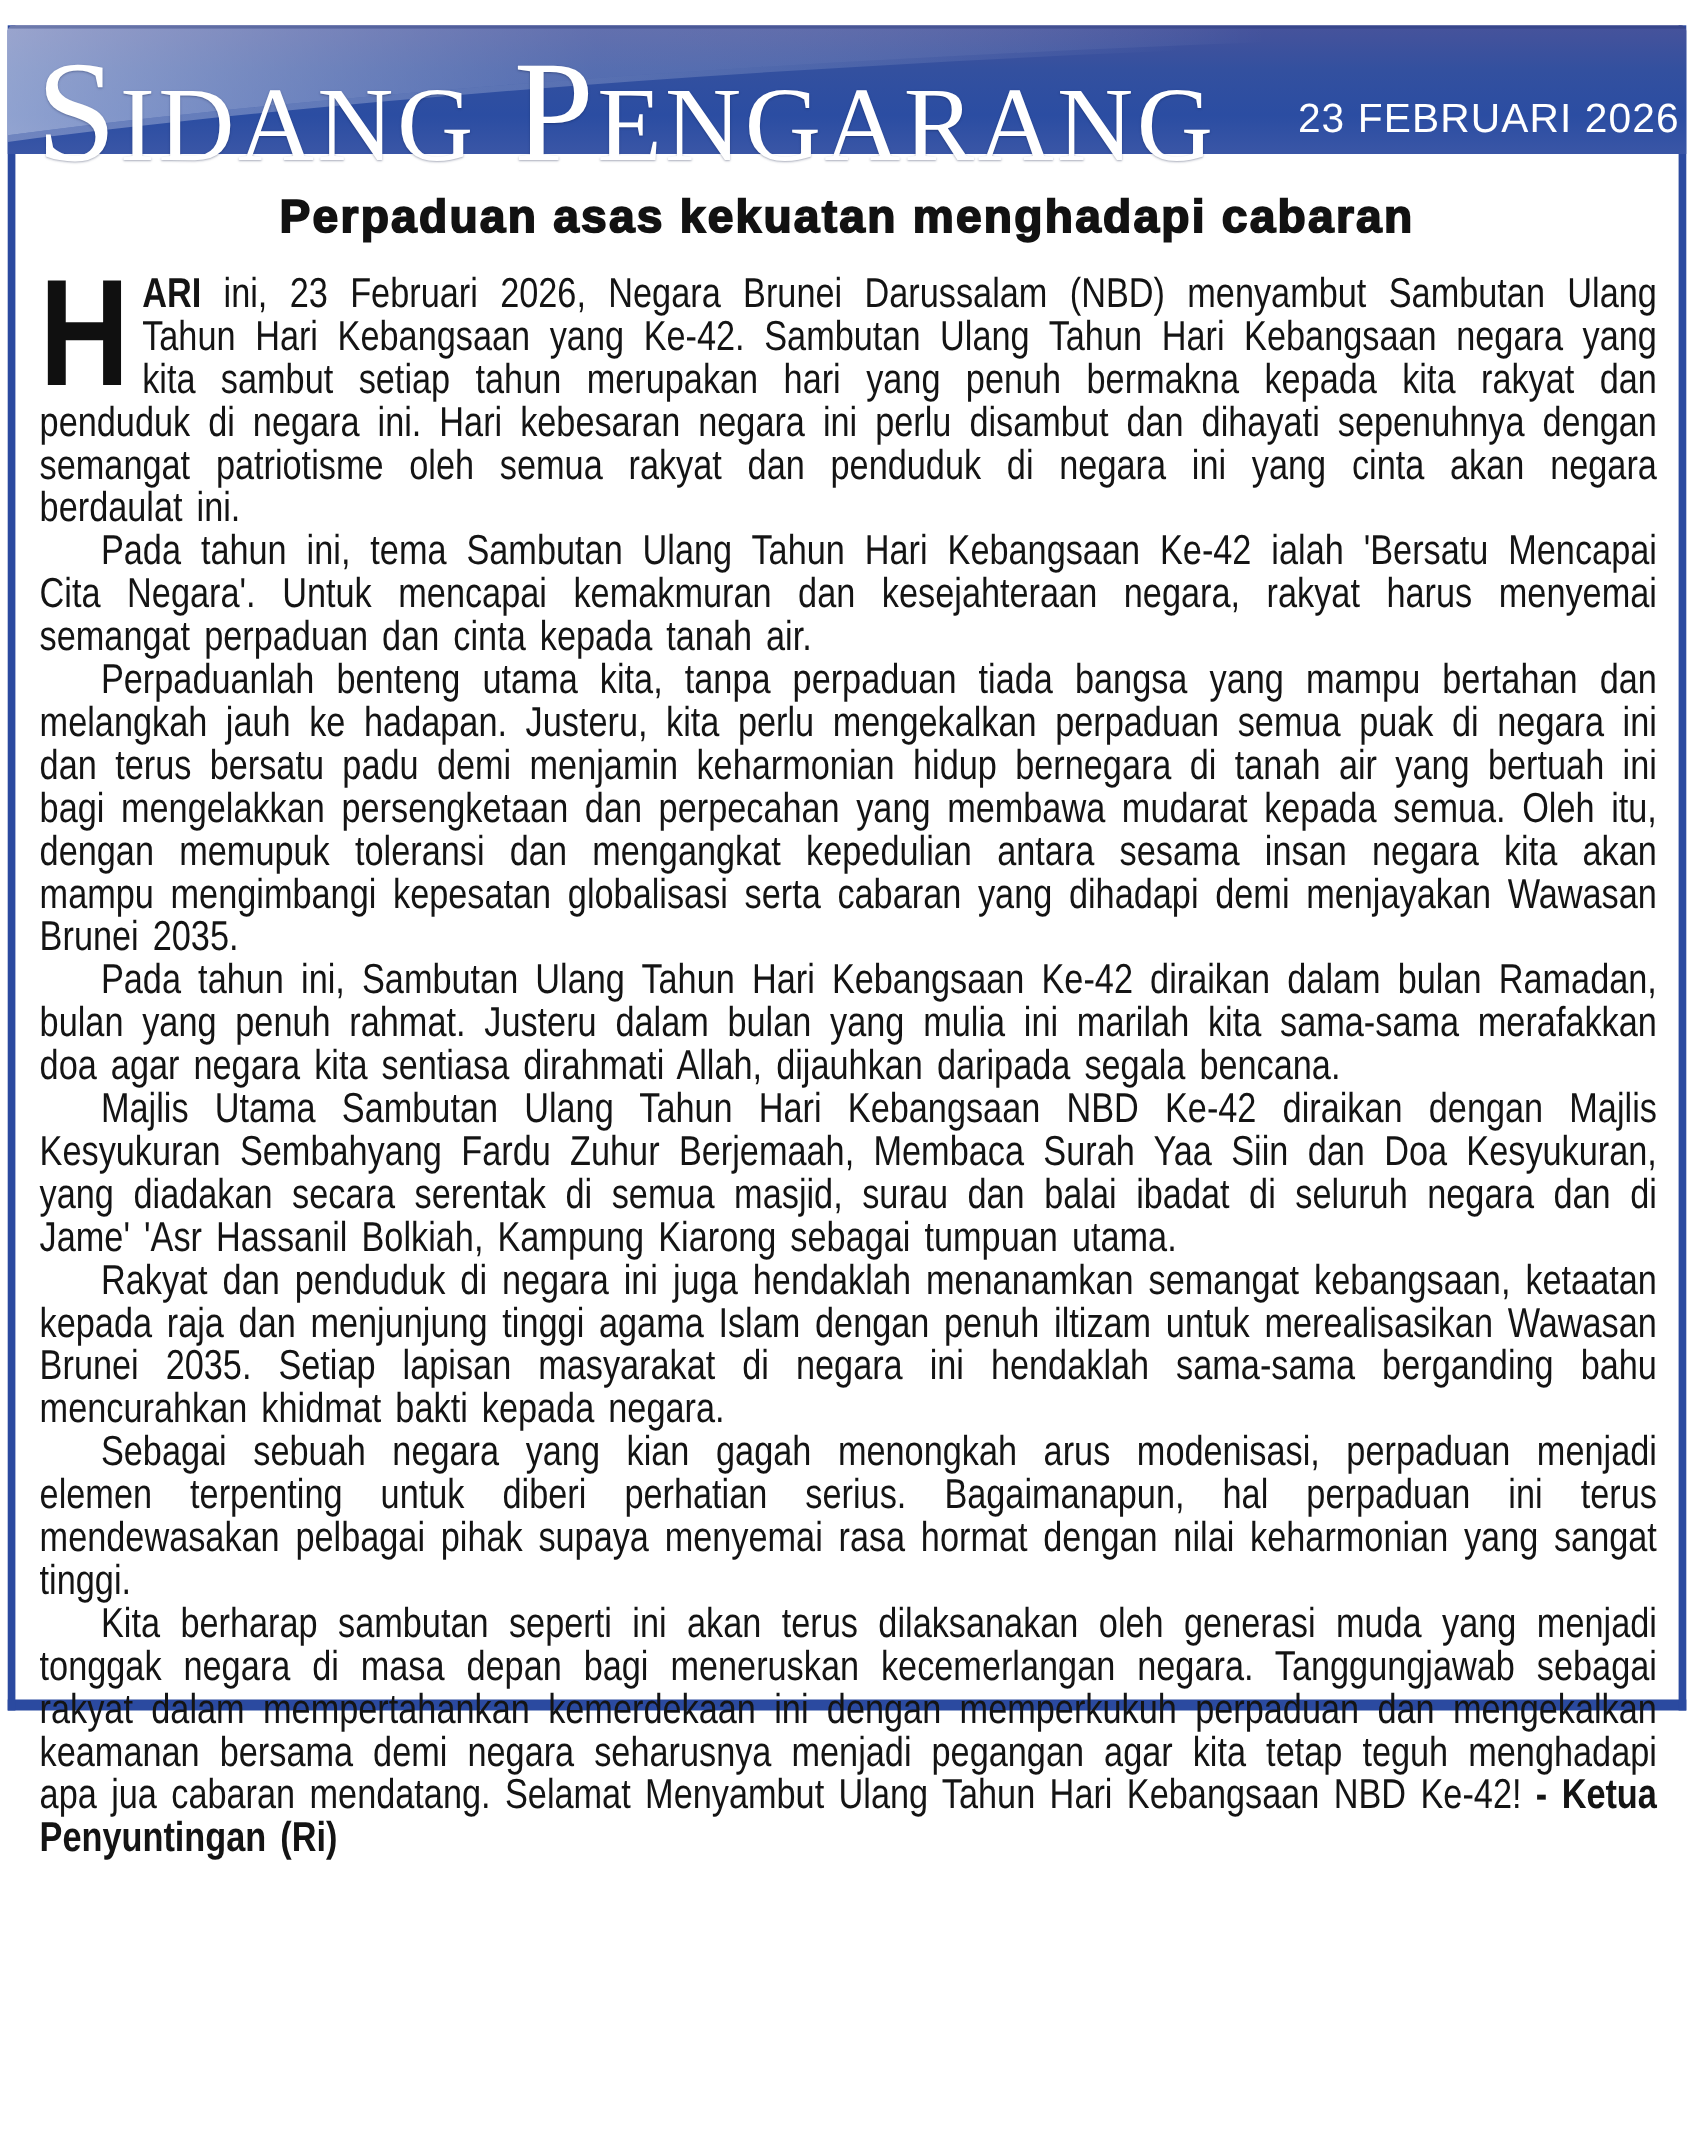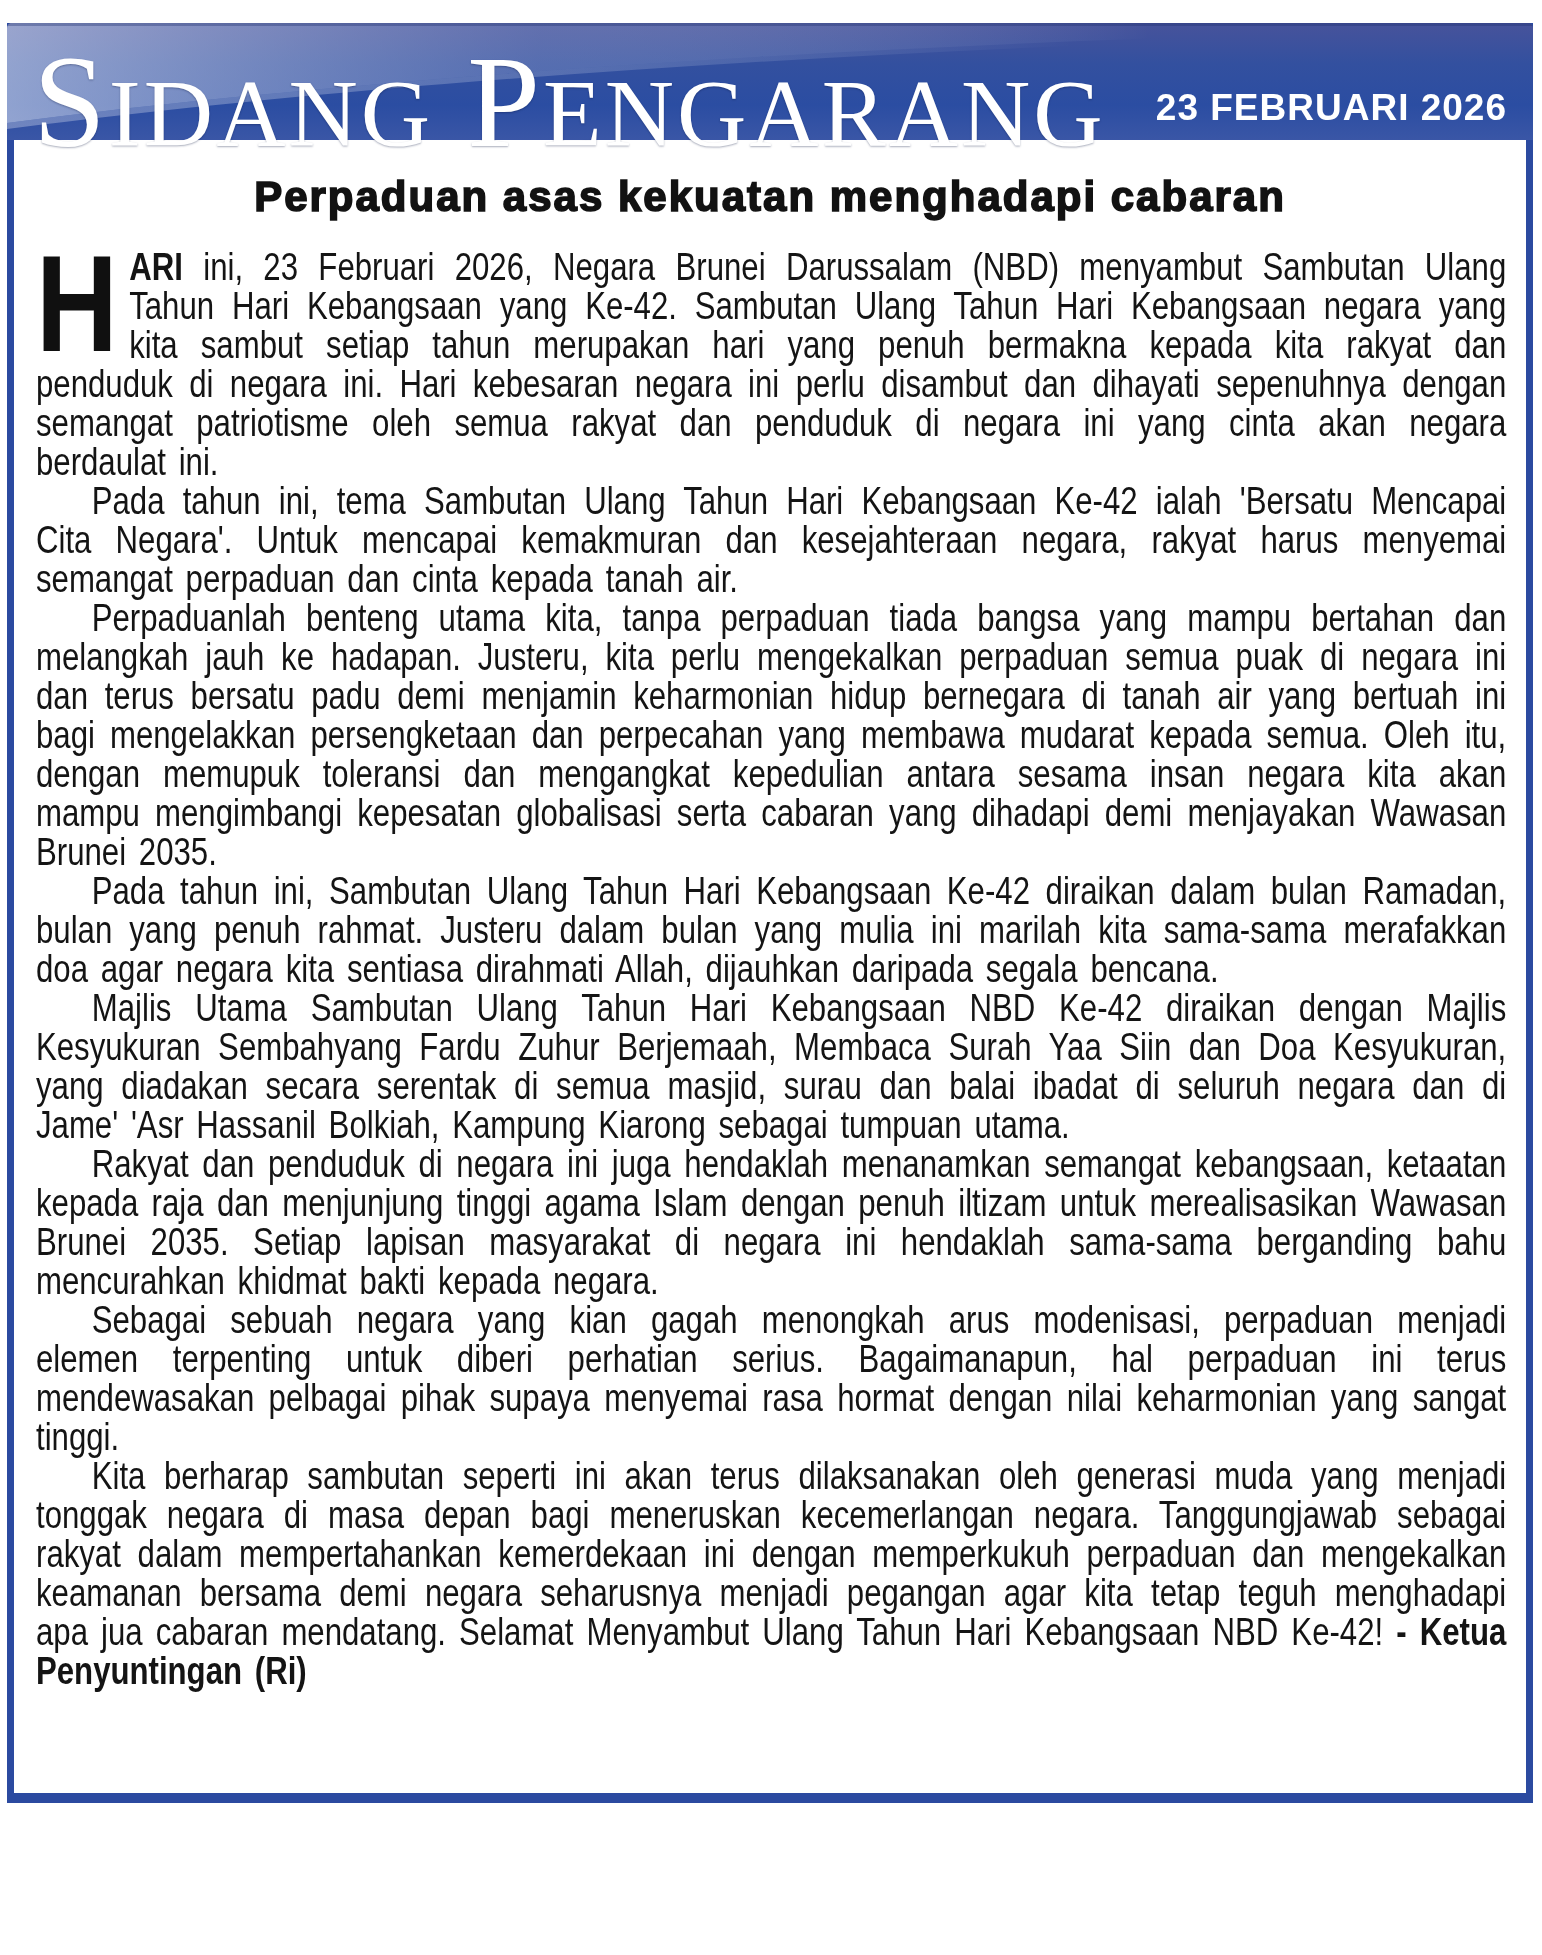--- a/index.html
+++ b/index.html
@@ -7,21 +7,21 @@
     position:relative;
     width:1542px;height:1955px;
     background:#ffffff;
     font-family:"Liberation Sans", sans-serif;
     overflow:hidden;
   }
   
   .frame{
     position:absolute;
     left:7px; top:23px;
-    width:1526px; height:1780px;
+    width:1526px; height:1532px;
     box-sizing:border-box;
     border-left:7px solid #2b4aa0;
     border-right:7px solid #2b4aa0;
     border-bottom:10px solid #2b4aa0;
     background:#ffffff;
   }
   
   .banner{
     position:relative;
     margin:-0px -7px 0 -7px;   
@@ -36,22 +36,22 @@
     position:absolute;left:26px;bottom:-27px;
     font-family:"Liberation Serif", serif;
     color:#ffffff;white-space:nowrap;
     letter-spacing:3px;line-height:1;
     text-shadow:0 1px 2px rgba(10,20,60,.35);
   }
   .banner-title .big{font-size:131px;}
   .banner-title .small{font-size:96px;}
   .banner-title .wordgap{display:inline-block;width:34px;}
   .banner-date{
-    position:absolute;right:26px;bottom:11px;
-    color:#ffffff;font-weight:bold;
+    position:absolute;right:6px;bottom:11px;
+    color:#ffffff;font-weight:normal;
     font-size:37px;letter-spacing:1px;white-space:nowrap;
   }
   
   .headline{
     margin:34px 10px 0 10px;
     text-align:center;
     font-weight:bold;
     font-size:42px;
     letter-spacing:2px;
     color:#121212;

